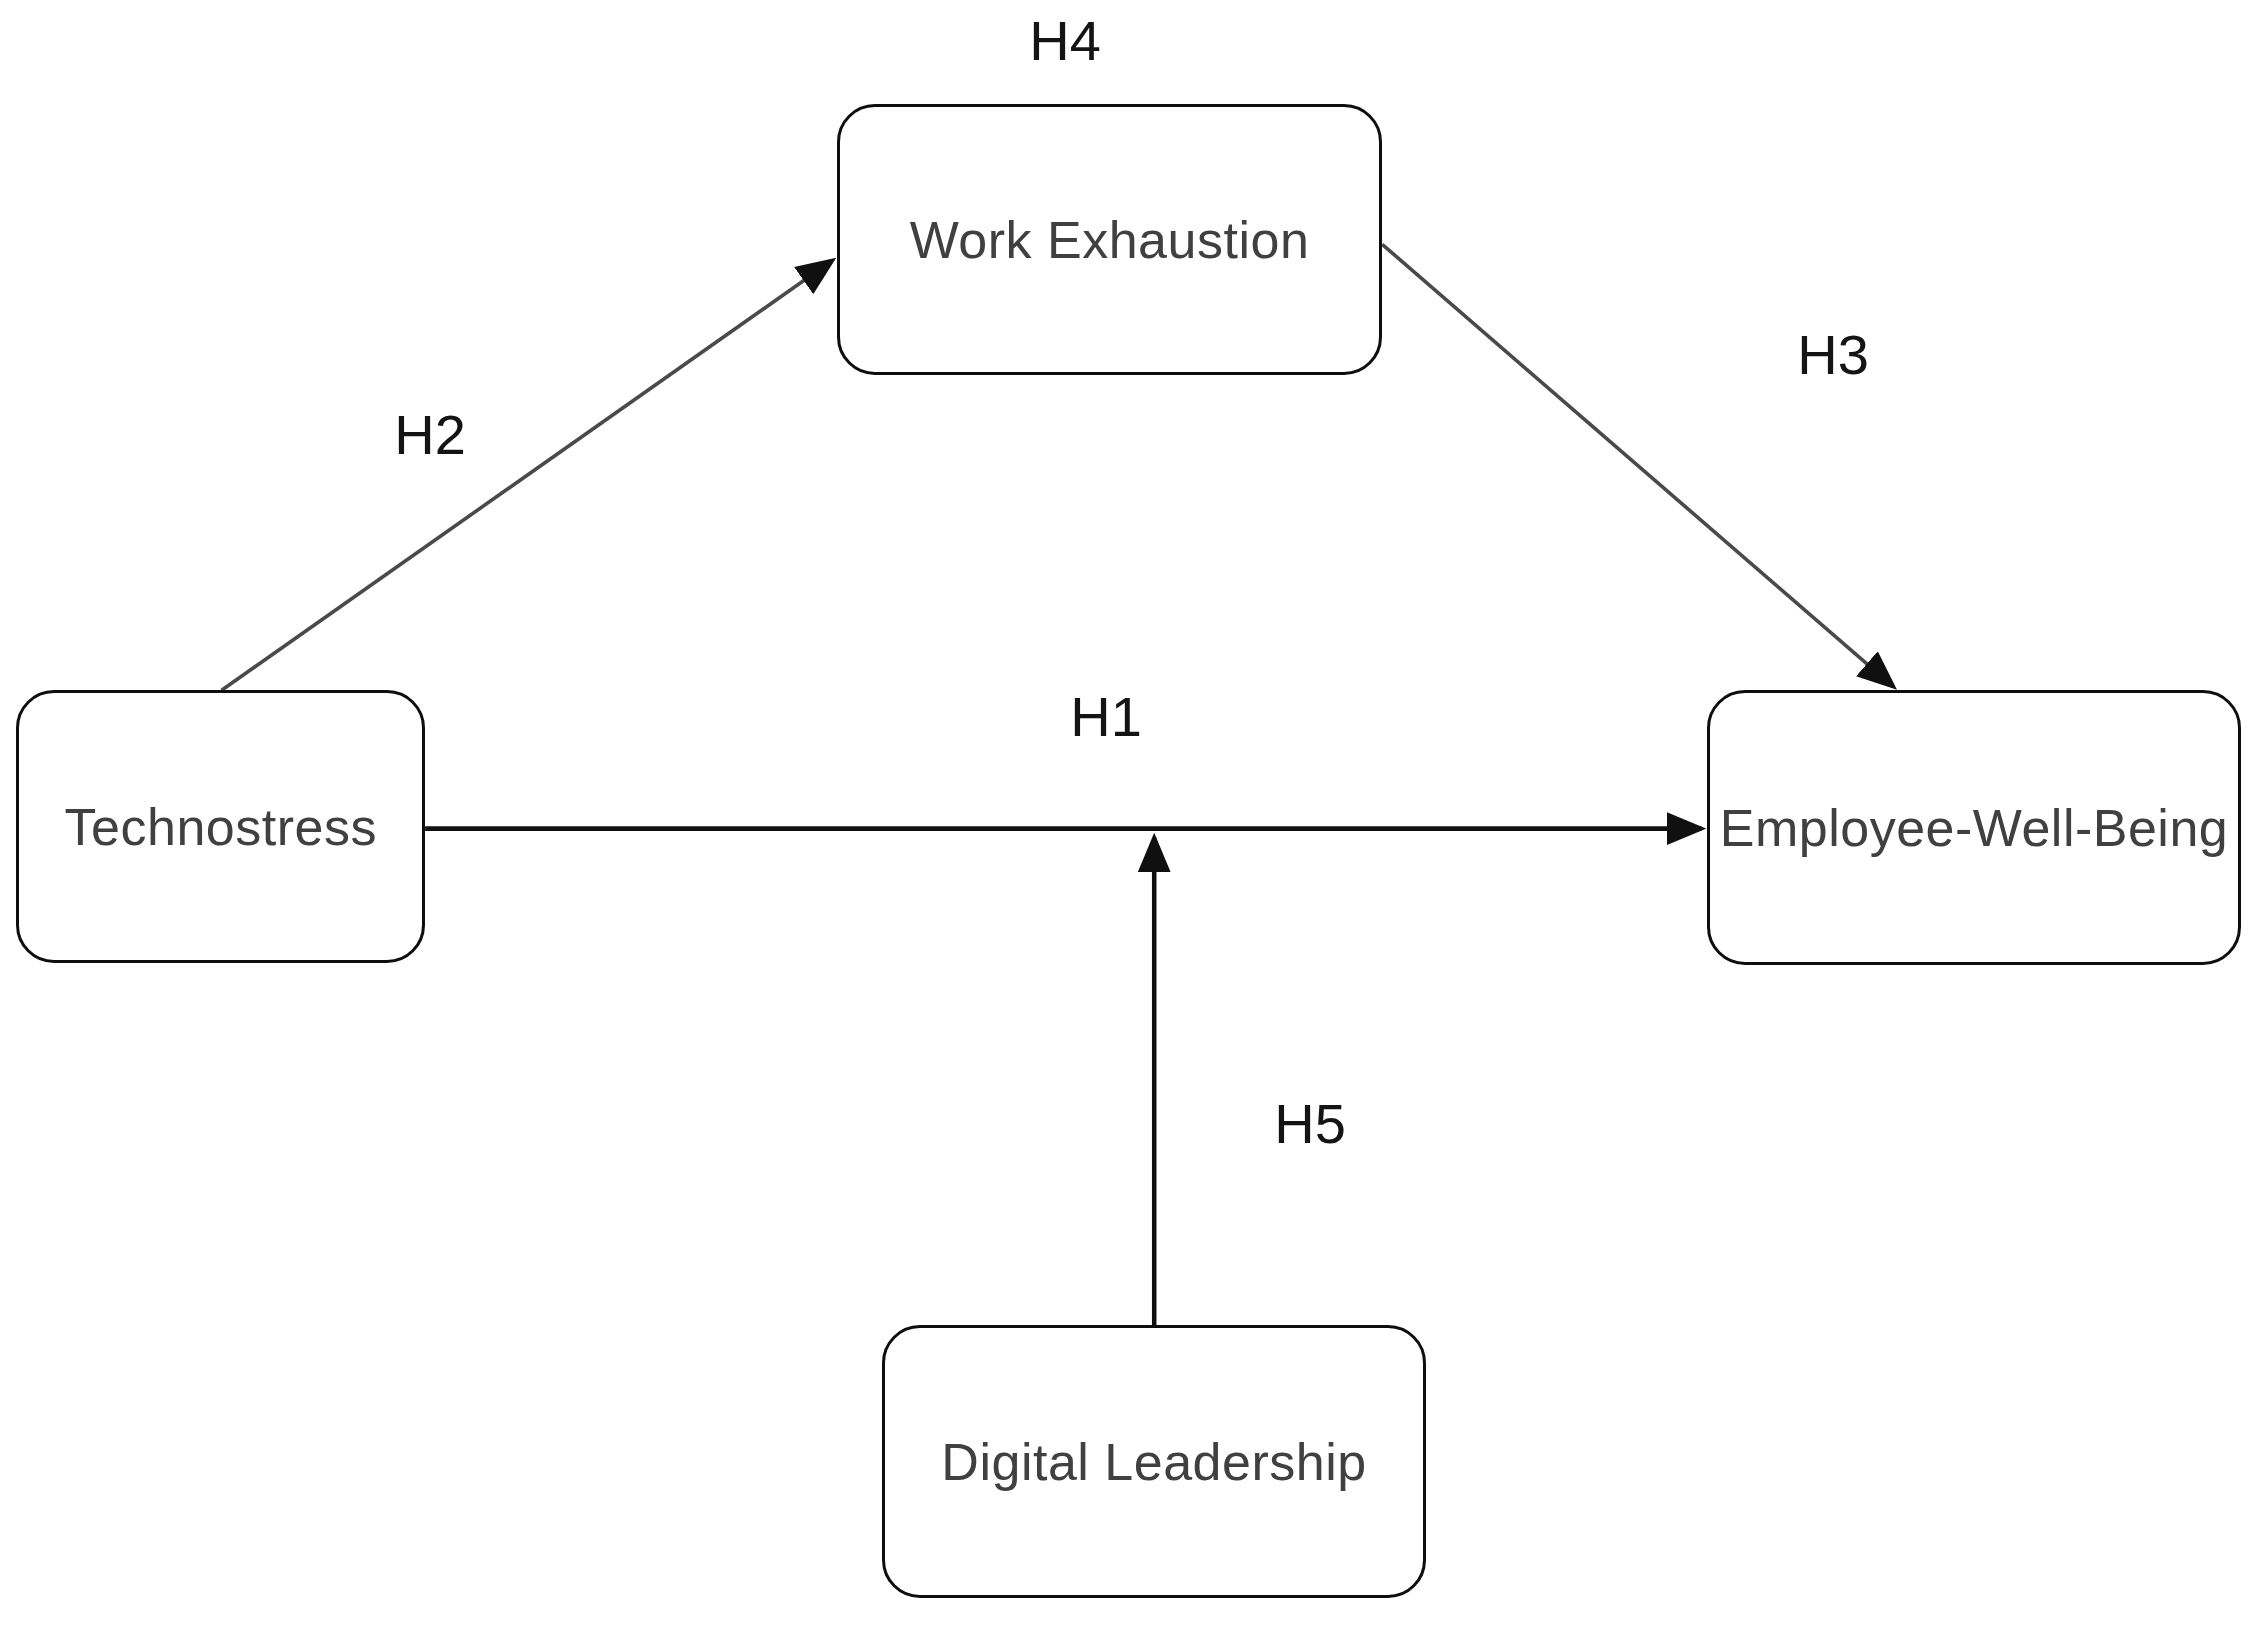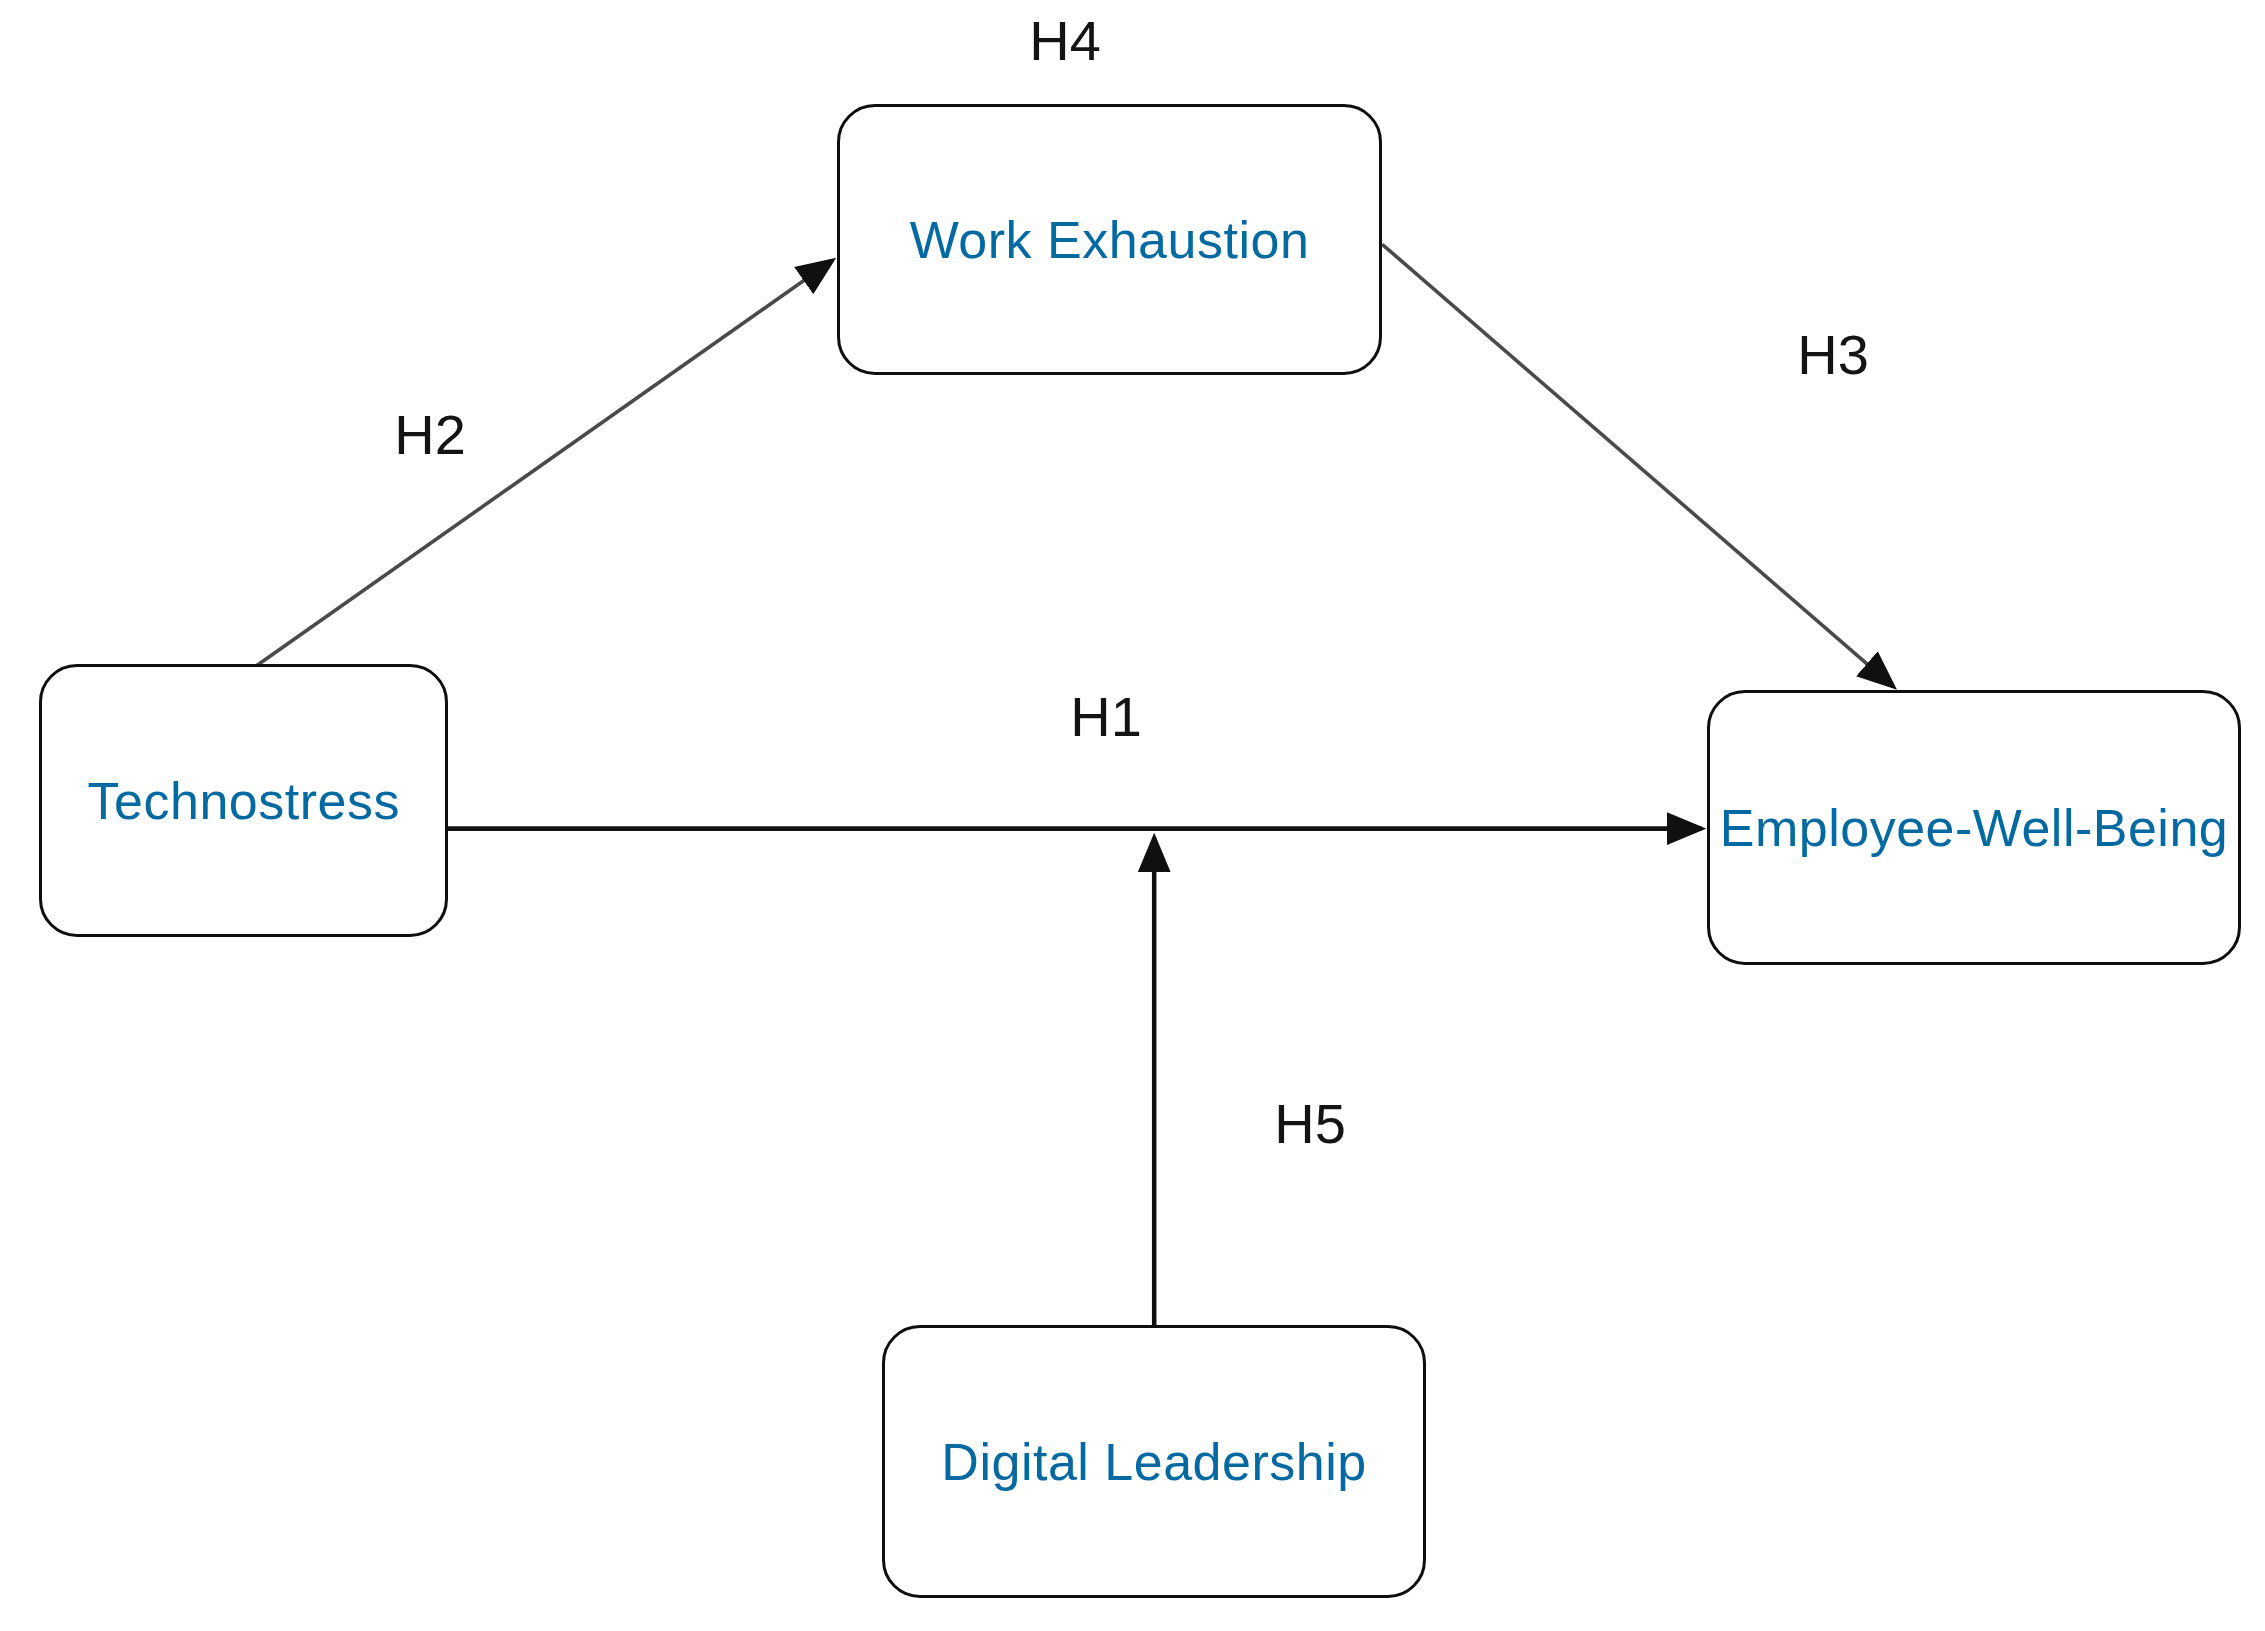--- a/index.html
+++ b/index.html
@@ -34,26 +34,26 @@
   .node {
     position: absolute;
     box-sizing: border-box;
     background: #ffffff;
     border: 3.6px solid #0e0e0e;
     border-radius: 38px;
     display: flex;
     align-items: center;
     justify-content: center;
     font-size: 52px;
-    color: #0369a1;
+    color: #404040;
     white-space: nowrap;
     letter-spacing: 0.5px;
   }
   .node-work-exhaustion     { left: 837px;  top: 104px;  width: 545px; height: 271px; }
-  .node-technostress        { left: 16.3px;   top: 664px;  width: 409px; height: 273px; margin-left: 23px; }
+  .node-technostress        { left: 16.3px;   top: 690px;  width: 409px; height: 273px; }
   .node-employee-well-being { left: 1707px; top: 690px;  width: 534px; height: 275px; }
   .node-digital-leadership  { left: 882px;  top: 1325px; width: 544px; height: 273px; }
   .edge-label {
     position: absolute;
     transform: translate(-50%, -50%);
     font-size: 56px;
     color: #141414;
     white-space: nowrap;
   }
   .label-h1 { left: 1106px; top: 716px;  }

